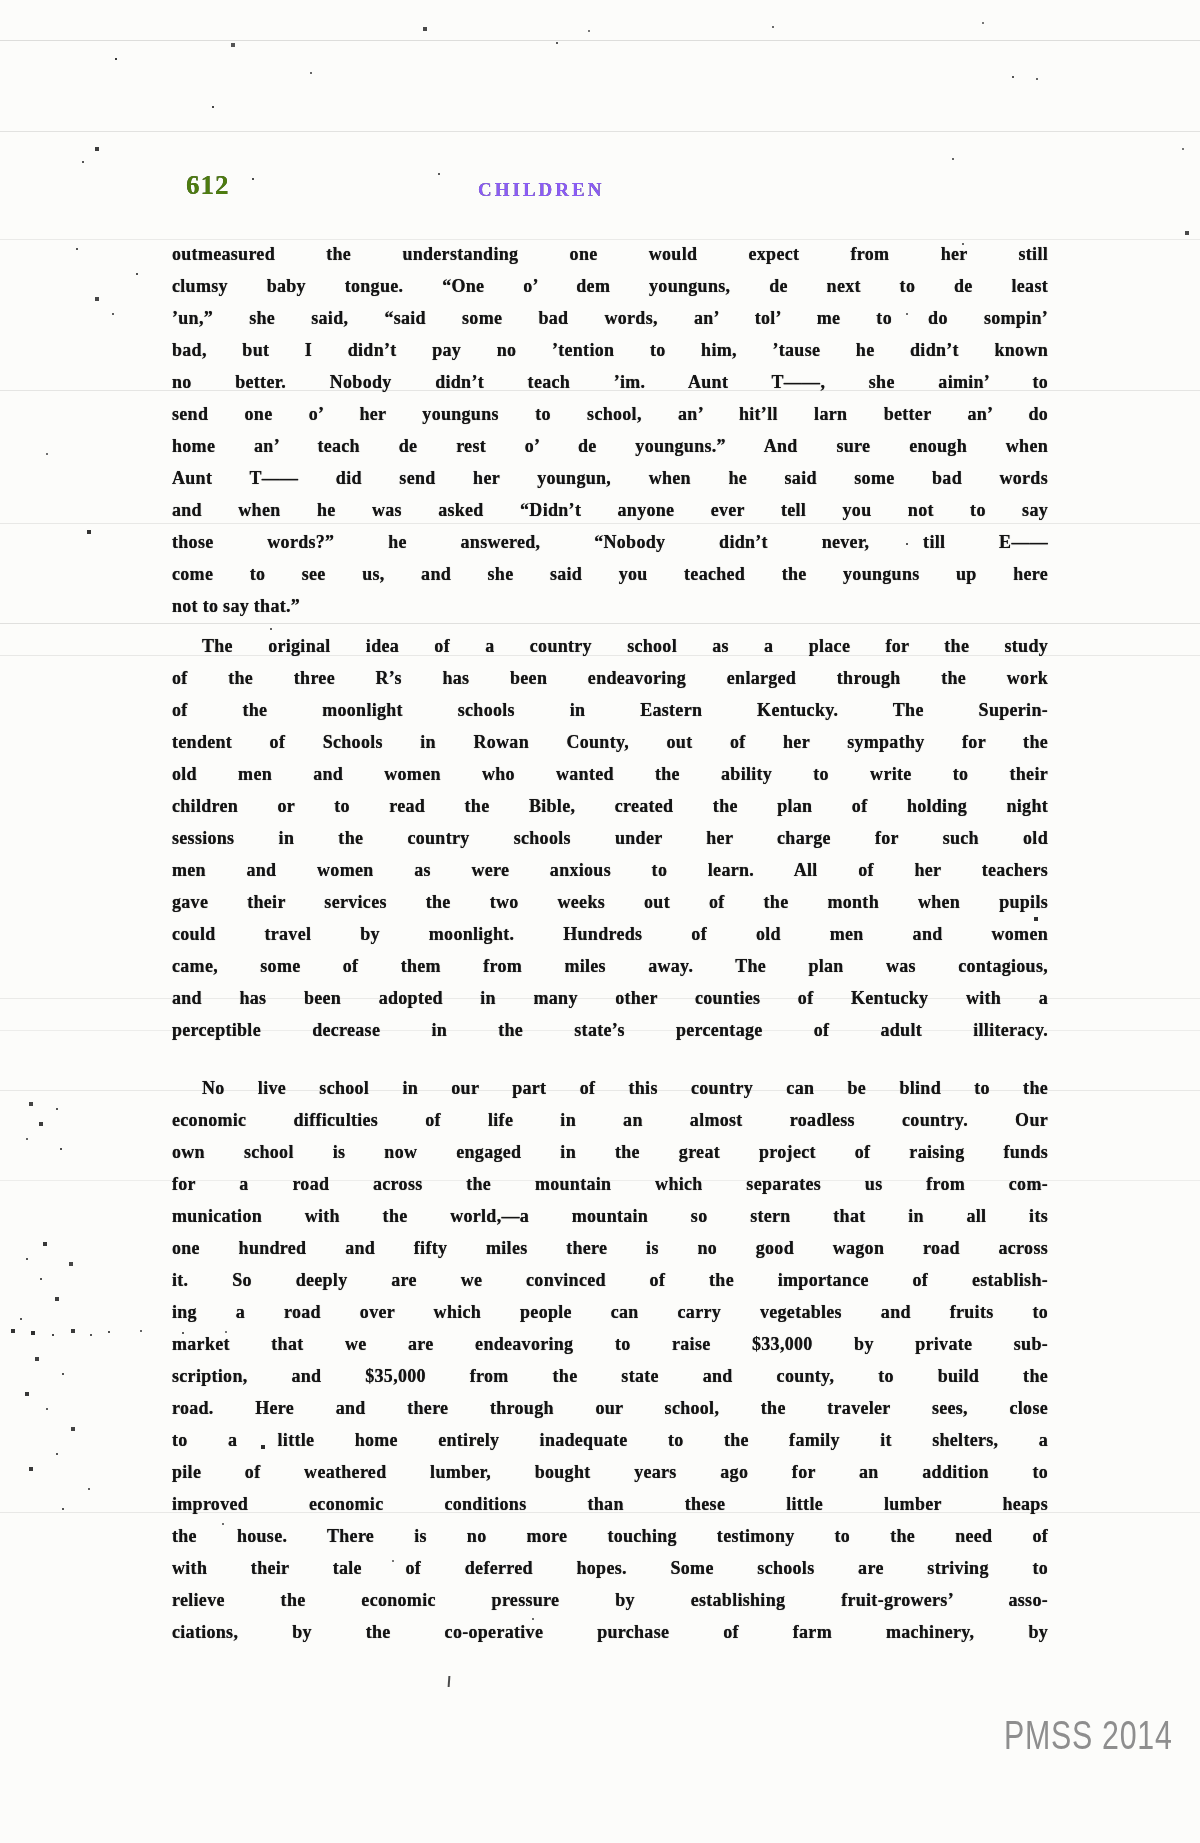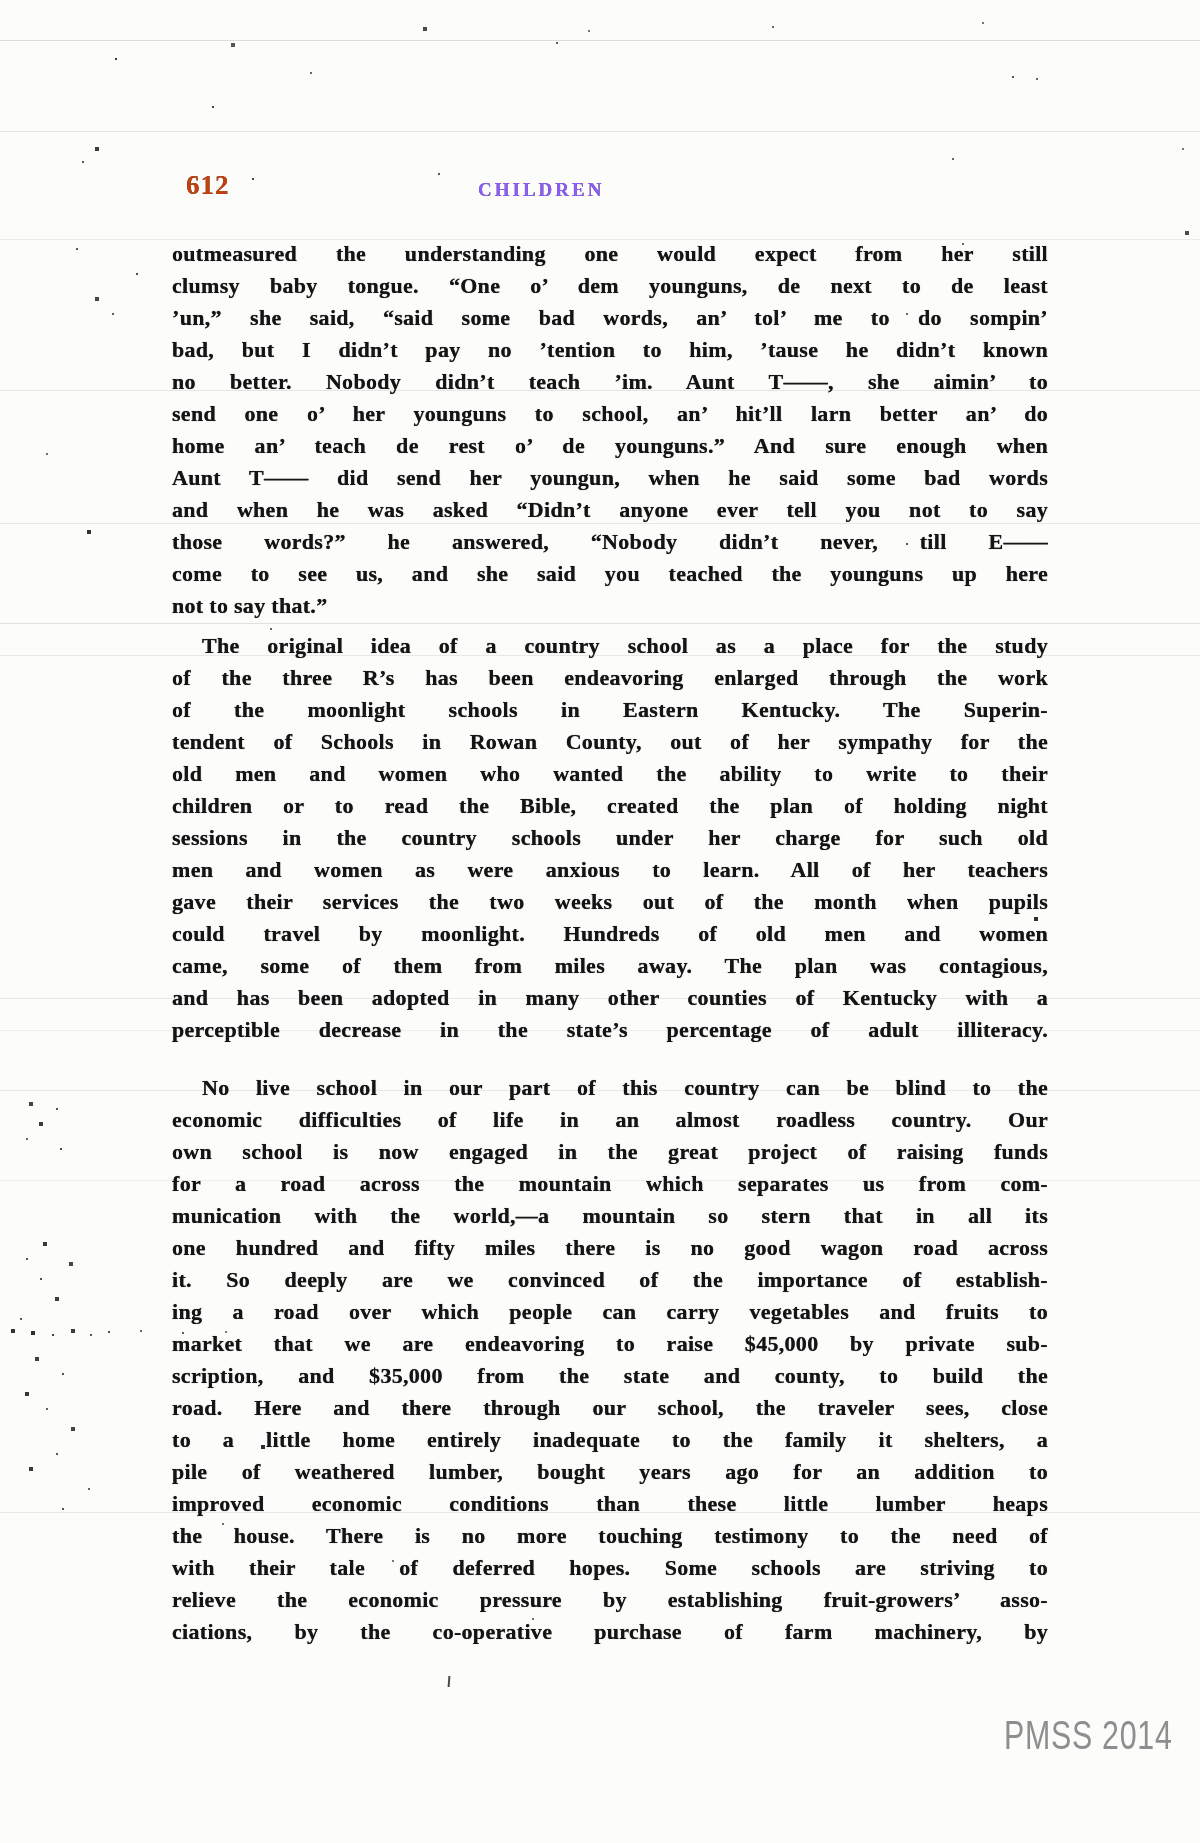--- a/index.html
+++ b/index.html
@@ -49,40 +49,40 @@
       392px 1560px 0 0 #777, 532px 1618px 0 0 #6d6d6d;
     pointer-events:none;
   }
   .tick{
     position:absolute;left:448px;top:1676px;width:2px;height:11px;
     background:#4a4a4a;transform:rotate(4deg);
   }
   
   .page-num{
     position:absolute;left:186px;top:170px;
-    font-size:27px;font-weight:700;color:#c2410c;
+    font-size:27px;font-weight:700;color:#4d7c0f;
     letter-spacing:1px;
     text-shadow:0 0 .6px rgba(0,0,0,.75);
   }
   .running-head{
     position:absolute;left:478px;top:179px;
     font-size:19px;font-weight:700;color:#8b5cf6;
     letter-spacing:3px;
     text-shadow:0 0 .6px rgba(0,0,0,.7);
   }
   
   .textblock{
     position:absolute;left:172px;top:238px;width:876px;
     color:#141414;
   }
   .paragraph{margin:0;}
   .paragraph + .paragraph{margin-top:8px;}
   .paragraph:nth-child(3){margin-top:26px;}
   .line{
-    font-size:22px;font-weight:700;
+    font-size:18px;font-weight:700;
     line-height:32px;height:32px;
     text-align:justify;
     text-align-last:justify;
     letter-spacing:.3px;
     text-shadow:0 0 .7px rgba(10,10,10,.8);
     white-space:normal;
   }
   .line.indent{padding-left:30px;}
   .line.short{text-align-last:left;}
   
@@ -151,21 +151,21 @@
       </div>
       <div class="paragraph">
         <div class="line indent">No live school in our part of this country can be blind to the</div>
         <div class="line">economic difficulties of life in an almost roadless country.  Our</div>
         <div class="line">own school is now engaged in the great project of raising funds</div>
         <div class="line">for a road across the mountain which separates us from com-</div>
         <div class="line">munication with the world,—a mountain so stern that in all its</div>
         <div class="line">one hundred and fifty miles there is no good wagon road across</div>
         <div class="line">it.  So deeply are we convinced of the importance of establish-</div>
         <div class="line">ing a road over which people can carry vegetables and fruits to</div>
-        <div class="line">market that we are endeavoring to raise $45,000 by private sub-</div>
+        <div class="line">market that we are endeavoring to raise $33,000 by private sub-</div>
         <div class="line">scription, and $35,000 from the state and county, to build the</div>
         <div class="line">road.  Here and there through our school, the traveler sees, close</div>
         <div class="line">to a little home entirely inadequate to the family it shelters, a</div>
         <div class="line">pile of weathered lumber, bought years ago for an addition to</div>
         <div class="line">improved economic conditions than these little lumber heaps</div>
         <div class="line">the house.  There is no more touching testimony to the need of</div>
         <div class="line">with their tale of deferred hopes.  Some schools are striving to</div>
         <div class="line">relieve the economic pressure by establishing fruit-growers’ asso-</div>
         <div class="line">ciations, by the co-operative purchase of farm machinery, by</div>
       </div>

